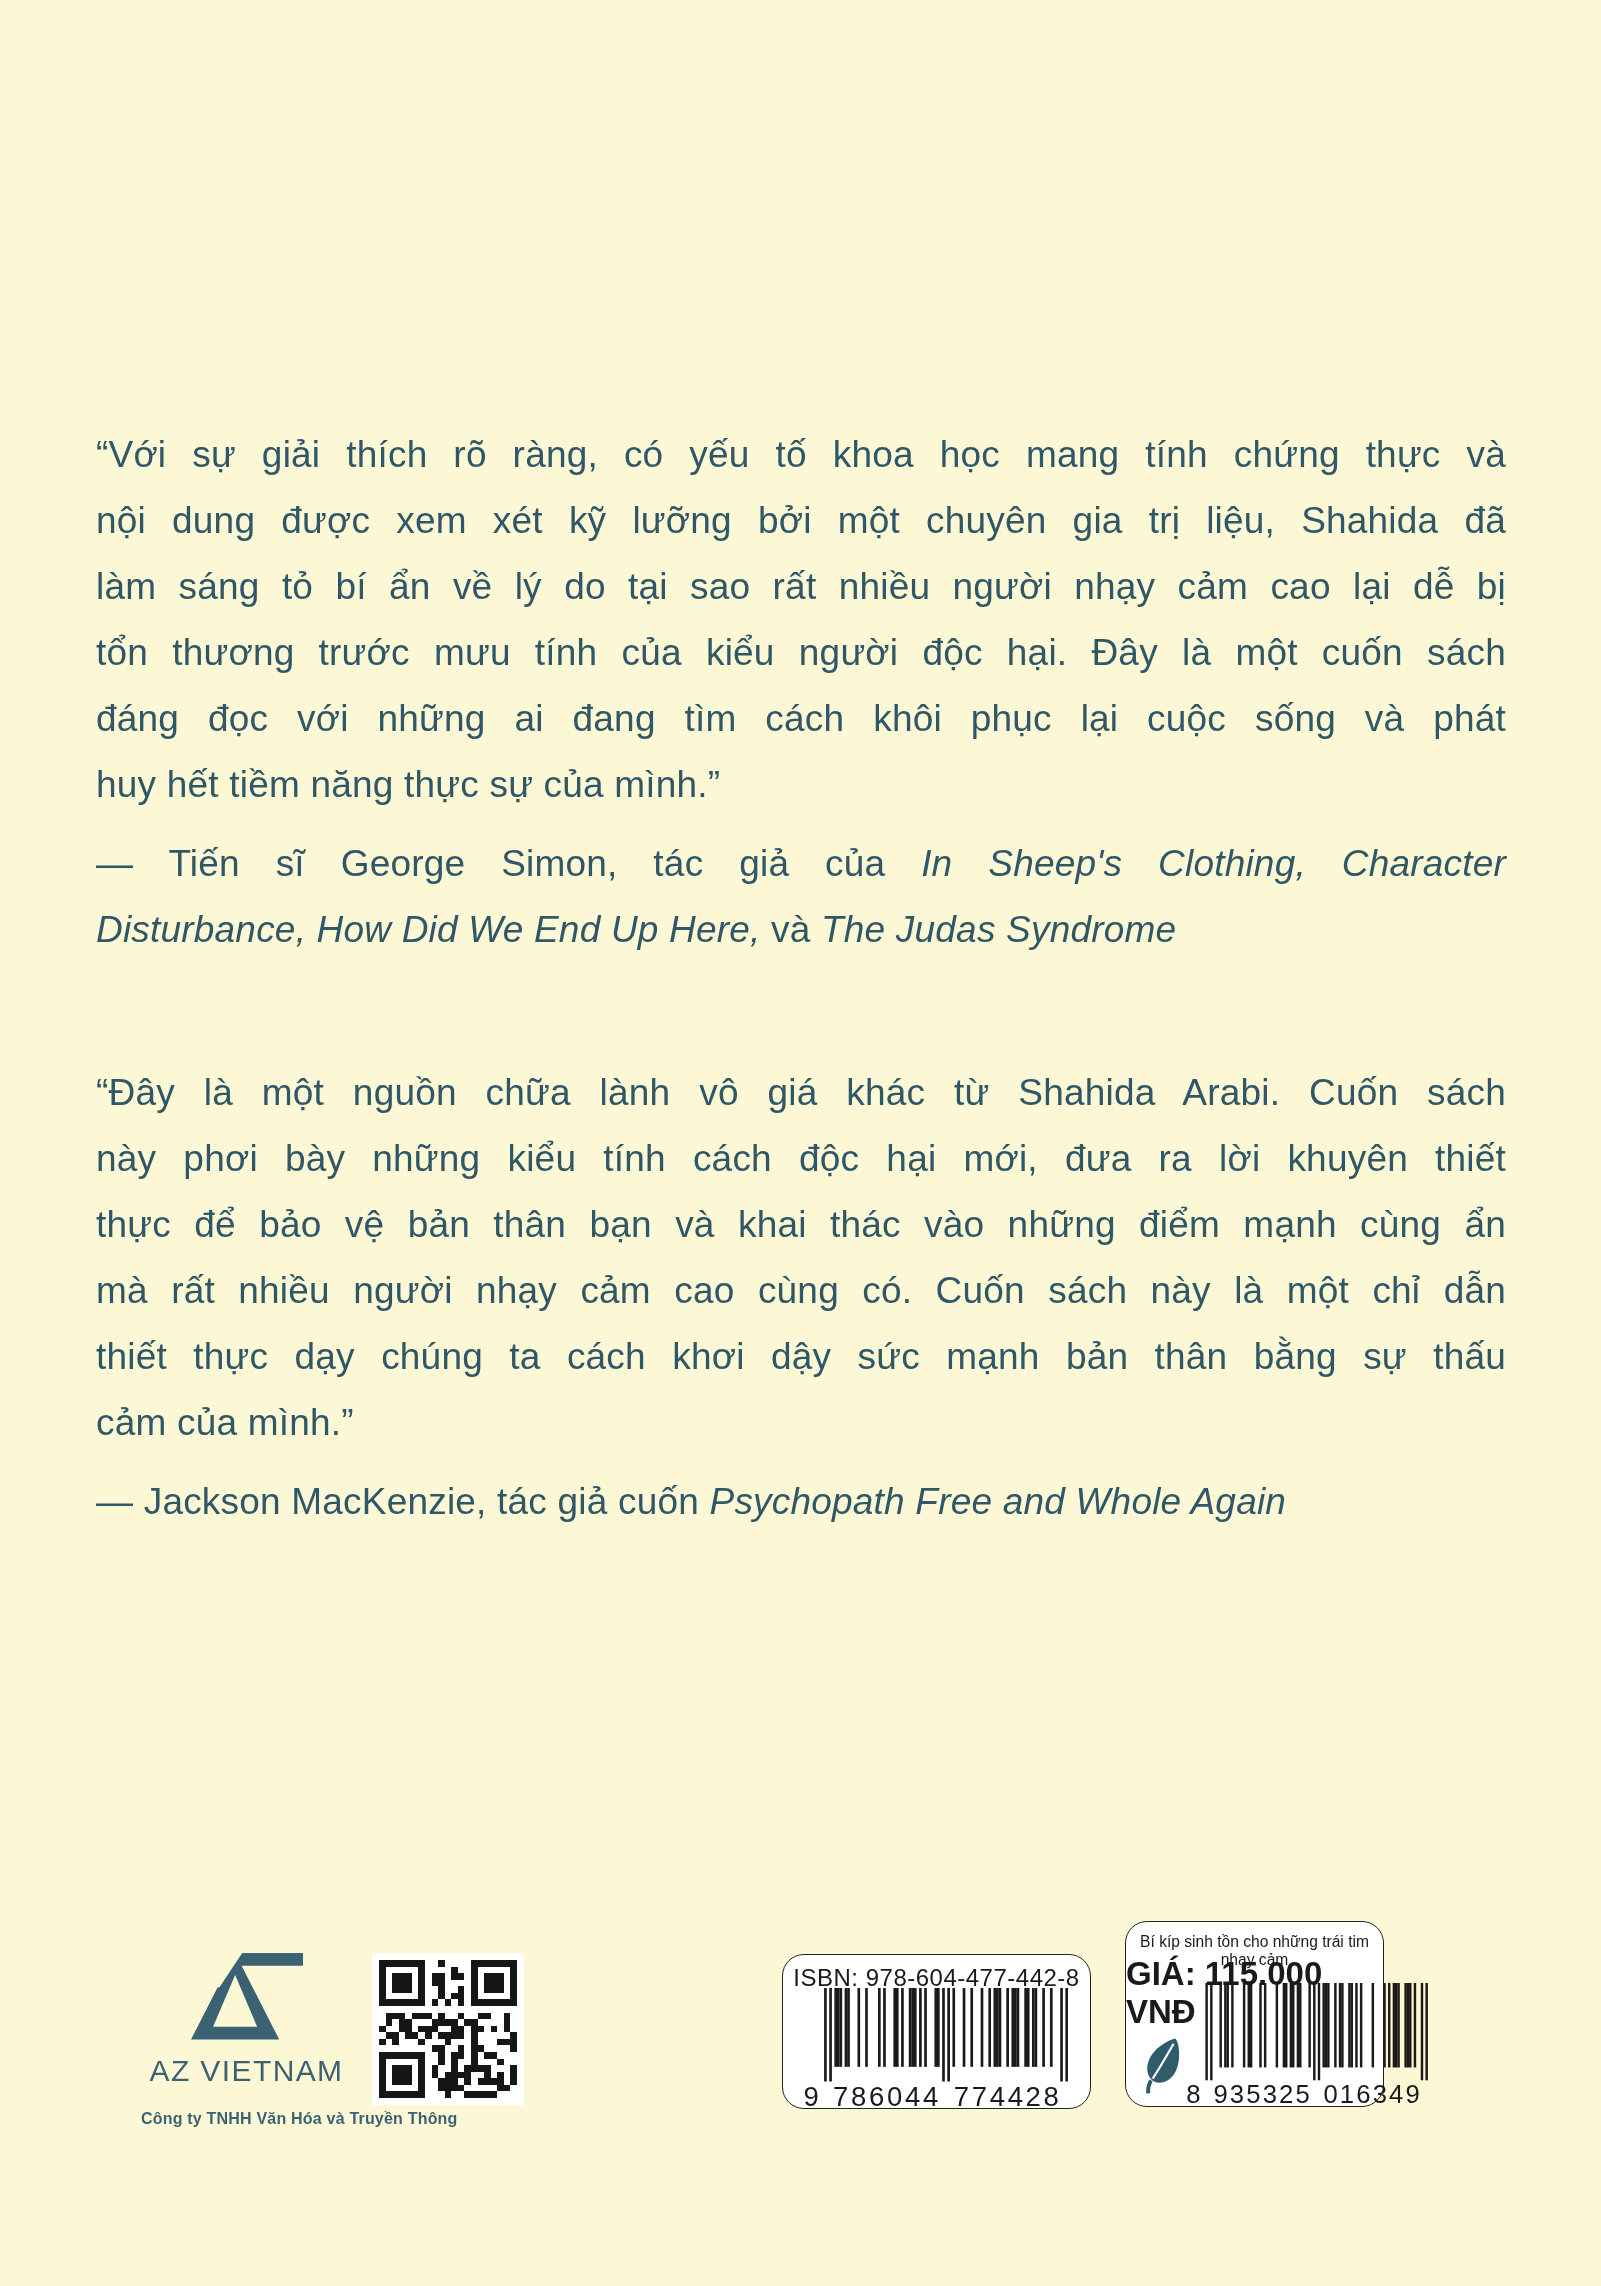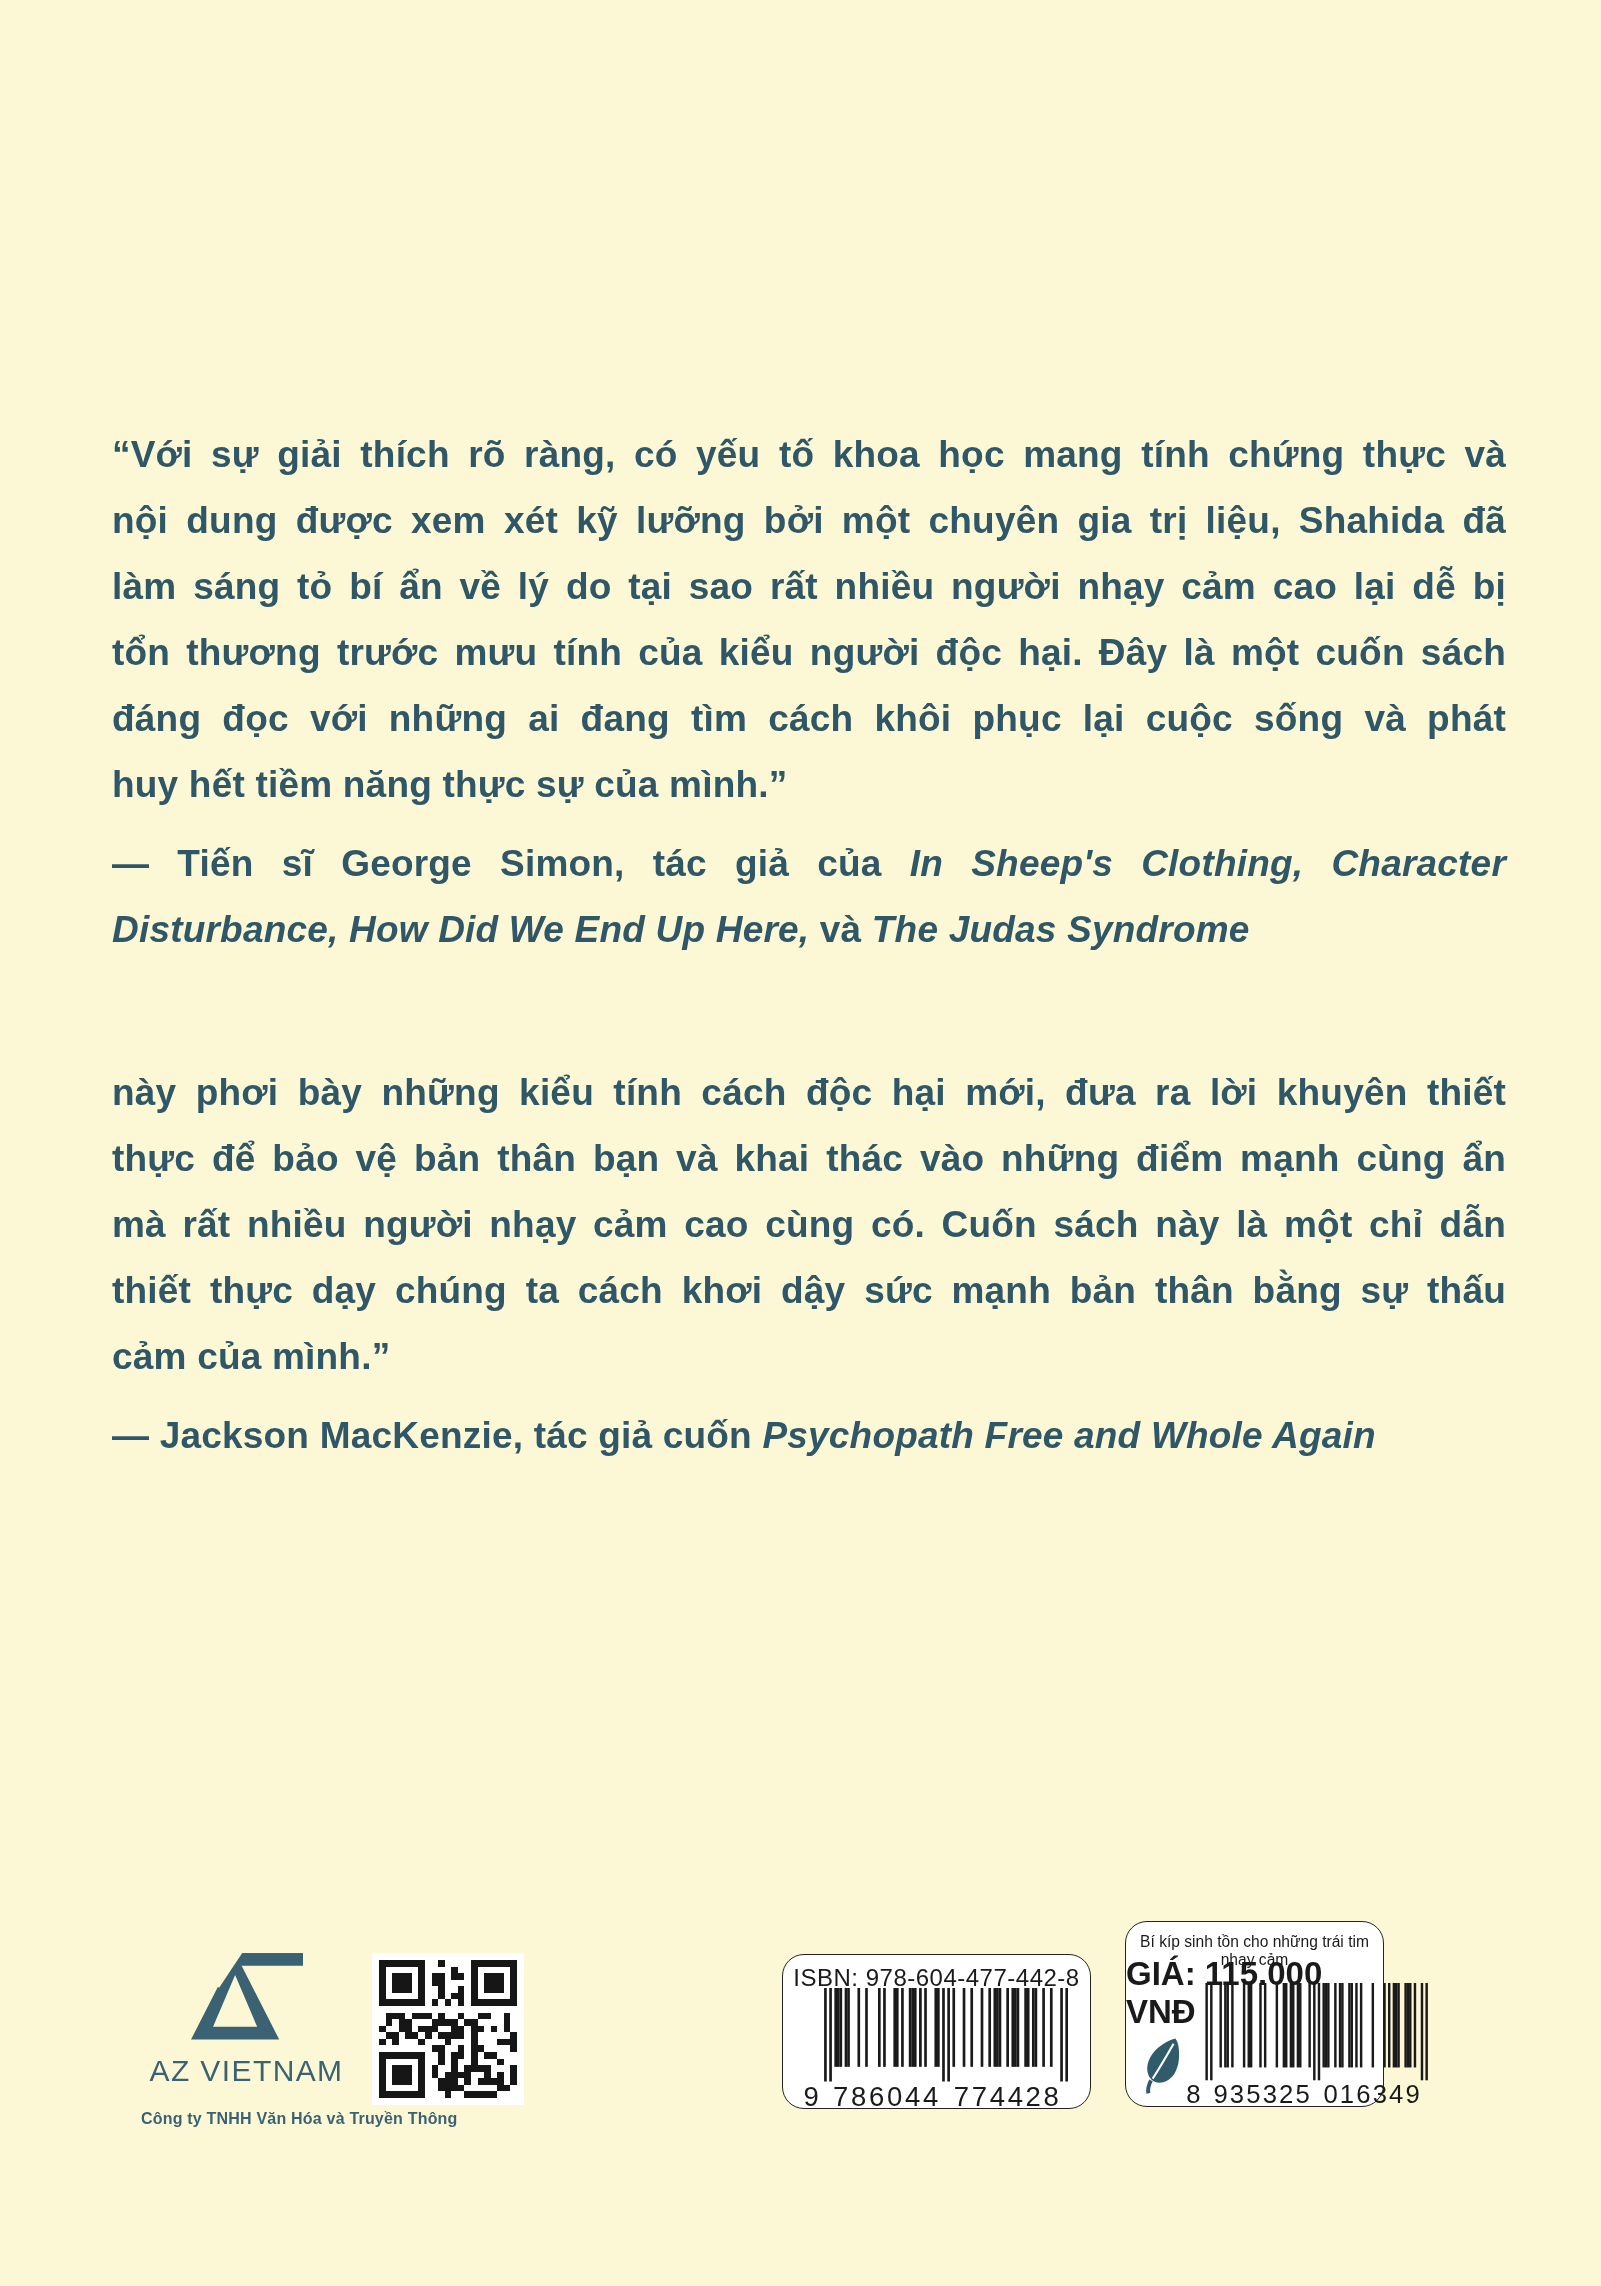--- a/index.html
+++ b/index.html
@@ -1,22 +1,22 @@
 <!DOCTYPE html>
 <html style="font-size:14.7px"><head>
 <meta charset="utf-8">
 <style>
   html,body{margin:0;padding:0;}
   body{font-family:"Liberation Sans","DejaVu Sans",sans-serif;}
   .page{position:relative;width:1602px;height:2287px;background:var(--background,#FCF8D5);overflow:hidden;}
 
   
   .quotes{position:absolute;left:96px;top:422px;width:1410px;color:var(--text,#2F5767);}
-  .ql{font-size:37px;line-height:66px;height:66px;font-weight:700;
-      text-align:justify;text-align-last:justify;letter-spacing:0.2px;margin-left:16px;}
+  .ql{font-size:37px;line-height:66px;height:66px;font-weight:400;
+      text-align:justify;text-align-last:justify;letter-spacing:0.2px;}
   .ql.last{text-align-last:left;}
   .it{font-style:italic;}
   .attr{margin-top:13px;}
   .q2{margin-top:97px;}
 
   
   .logo-block{position:absolute;left:141px;top:1953px;width:211px;text-align:center;color:var(--logo,#3A6273);}
   .logo-mark{display:block;margin:0 auto;}
   .logo-name{margin-top:11px;font-size:30px;font-weight:400;letter-spacing:1.4px;white-space:nowrap;}
   .logo-sub{margin-top:22px;font-size:16px;font-weight:700;letter-spacing:0.2px;white-space:nowrap;}
@@ -55,20 +55,21 @@
       <div class="ql">đáng đọc với những ai đang tìm cách khôi phục lại cuộc sống và phát</div>
       <div class="ql last">huy hết tiềm năng thực sự của mình.”</div>
     </div>
 
     <div class="attr">
       <div class="ql"><span>— Tiến sĩ George Simon, tác giả của </span><span class="it">In Sheep's Clothing, Character</span></div>
       <div class="ql last"><span class="it">Disturbance, How Did We End Up Here,</span><span> và </span><span class="it">The Judas Syndrome</span></div>
     </div>
 
     <div class="quote q2">
+      <div class="ql">“Đây là một nguồn chữa lành vô giá khác từ Shahida Arabi. Cuốn sách</div>
       <div class="ql">này phơi bày những kiểu tính cách độc hại mới, đưa ra lời khuyên thiết</div>
       <div class="ql">thực để bảo vệ bản thân bạn và khai thác vào những điểm mạnh cùng ẩn</div>
       <div class="ql">mà rất nhiều người nhạy cảm cao cùng có. Cuốn sách này là một chỉ dẫn</div>
       <div class="ql">thiết thực dạy chúng ta cách khơi dậy sức mạnh bản thân bằng sự thấu</div>
       <div class="ql last">cảm của mình.”</div>
     </div>
 
     <div class="attr">
       <div class="ql last"><span>— Jackson MacKenzie, tác giả cuốn </span><span class="it">Psychopath Free and Whole Again</span></div>
     </div>

